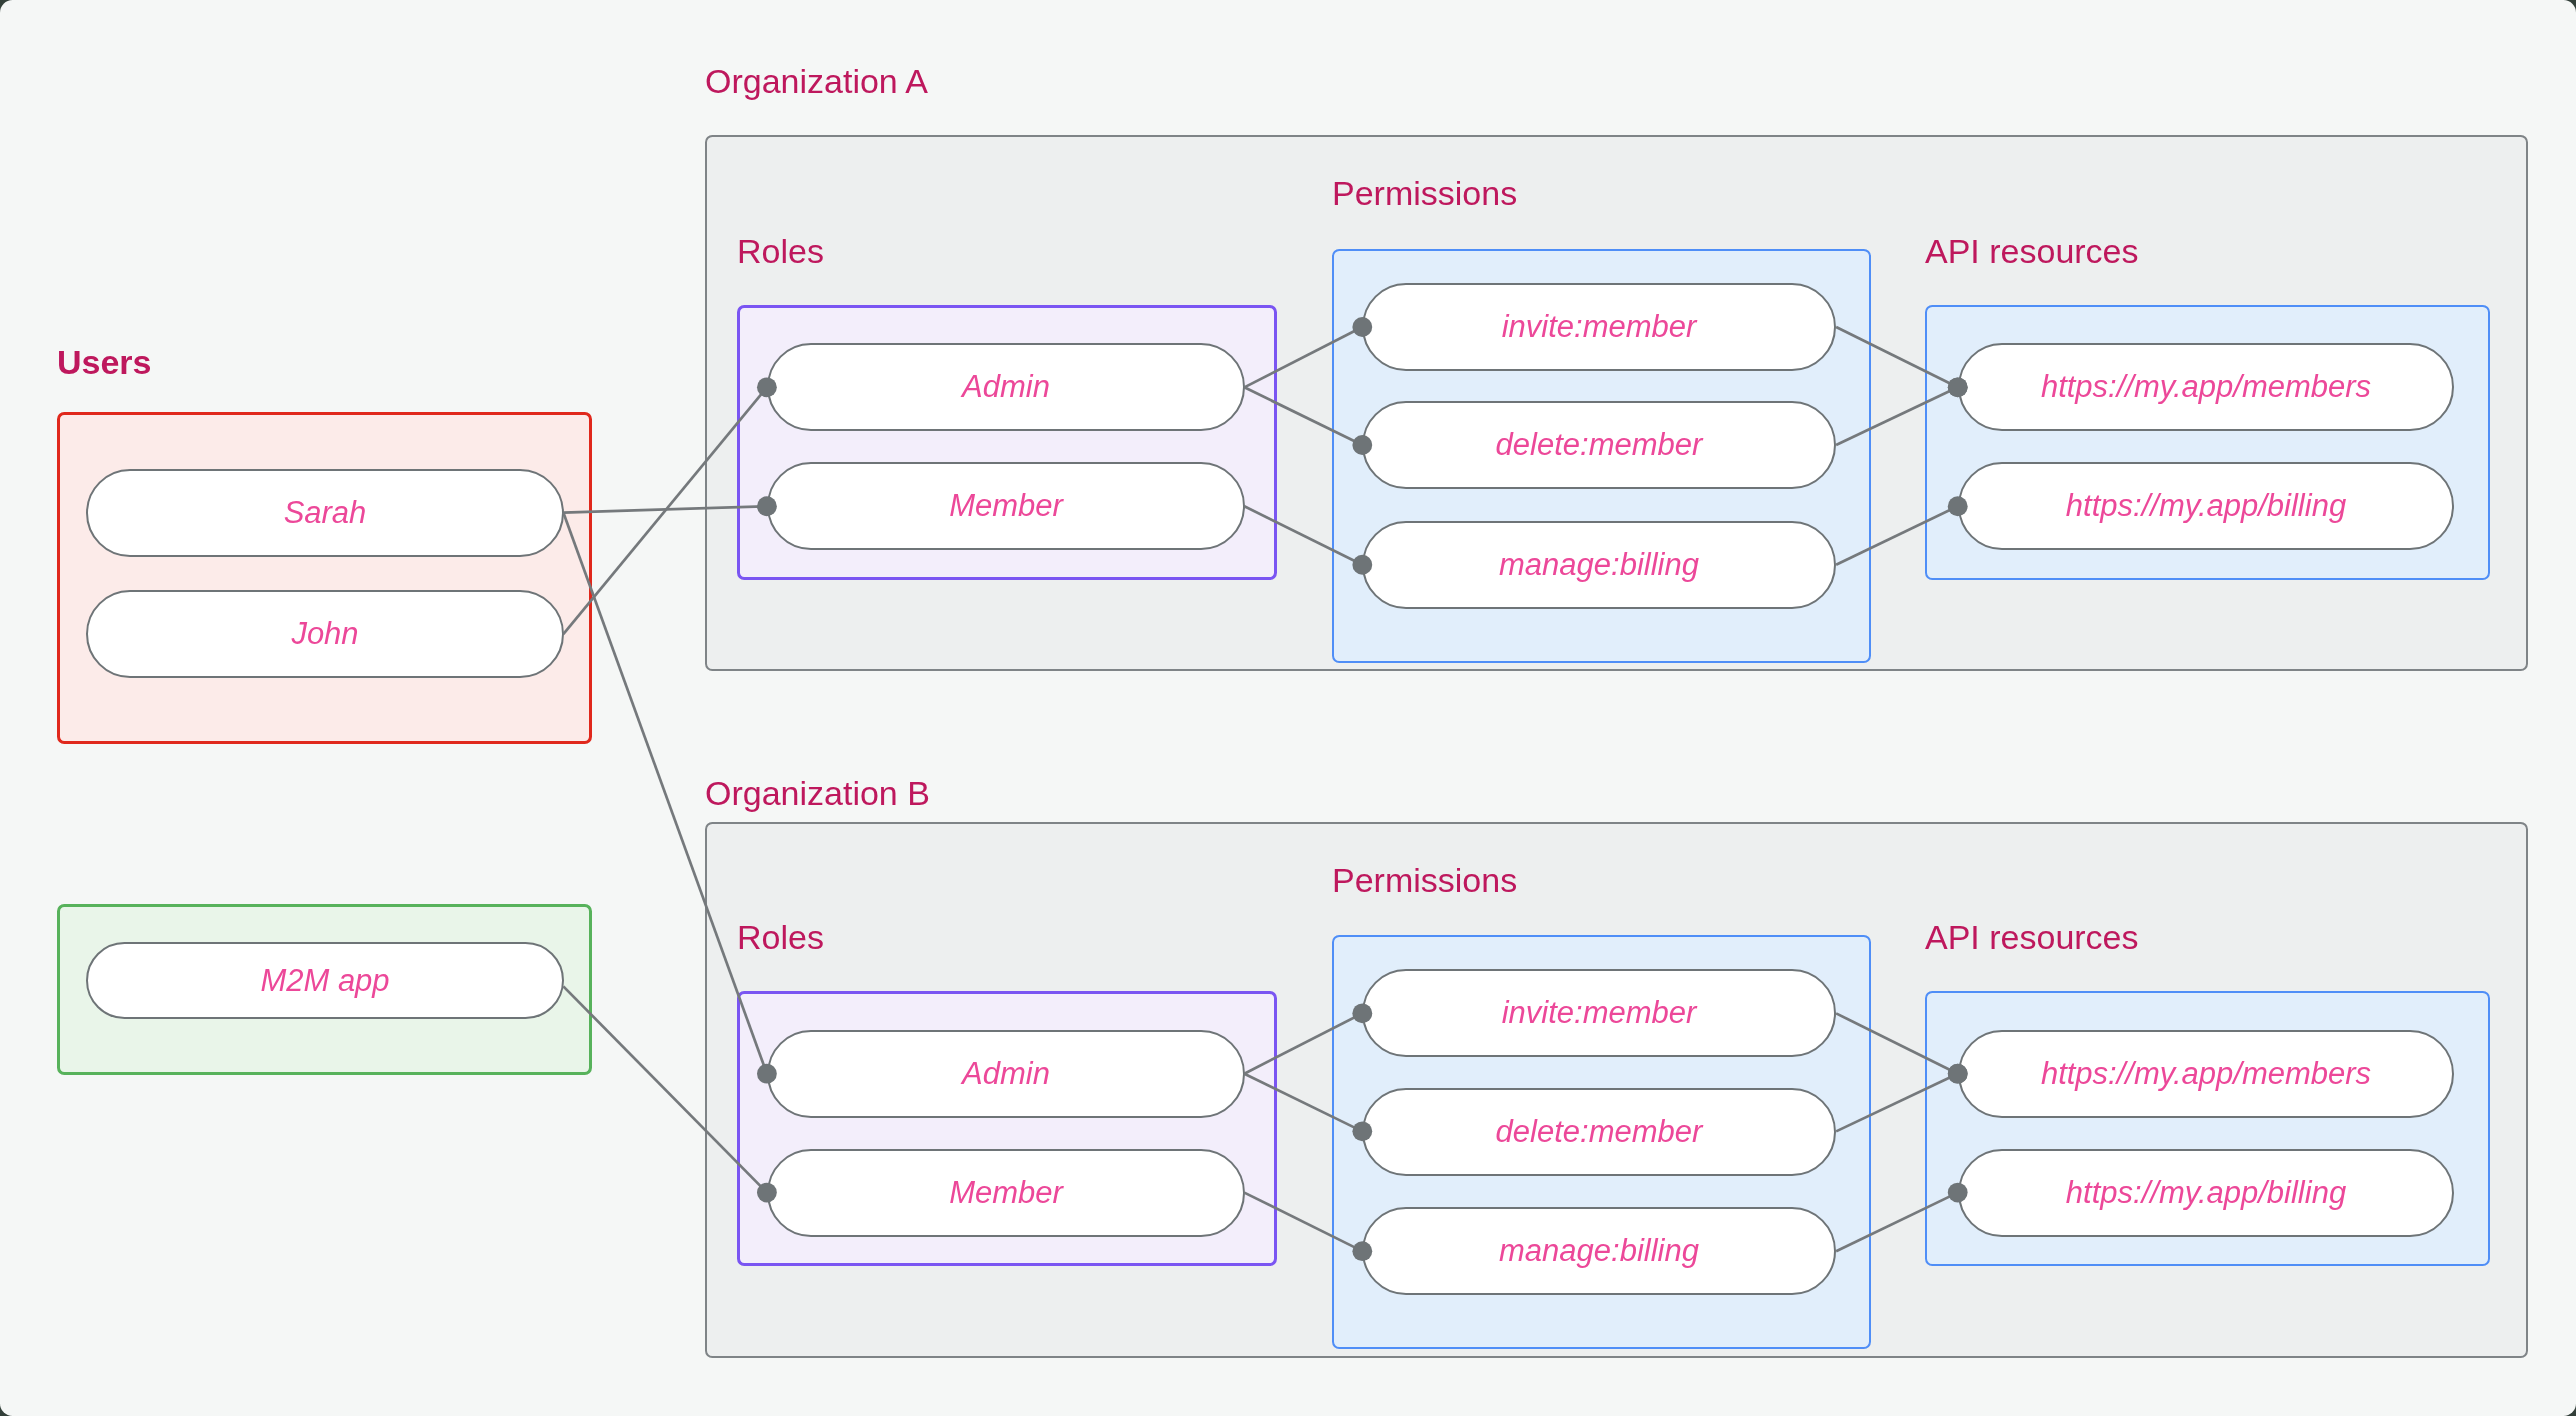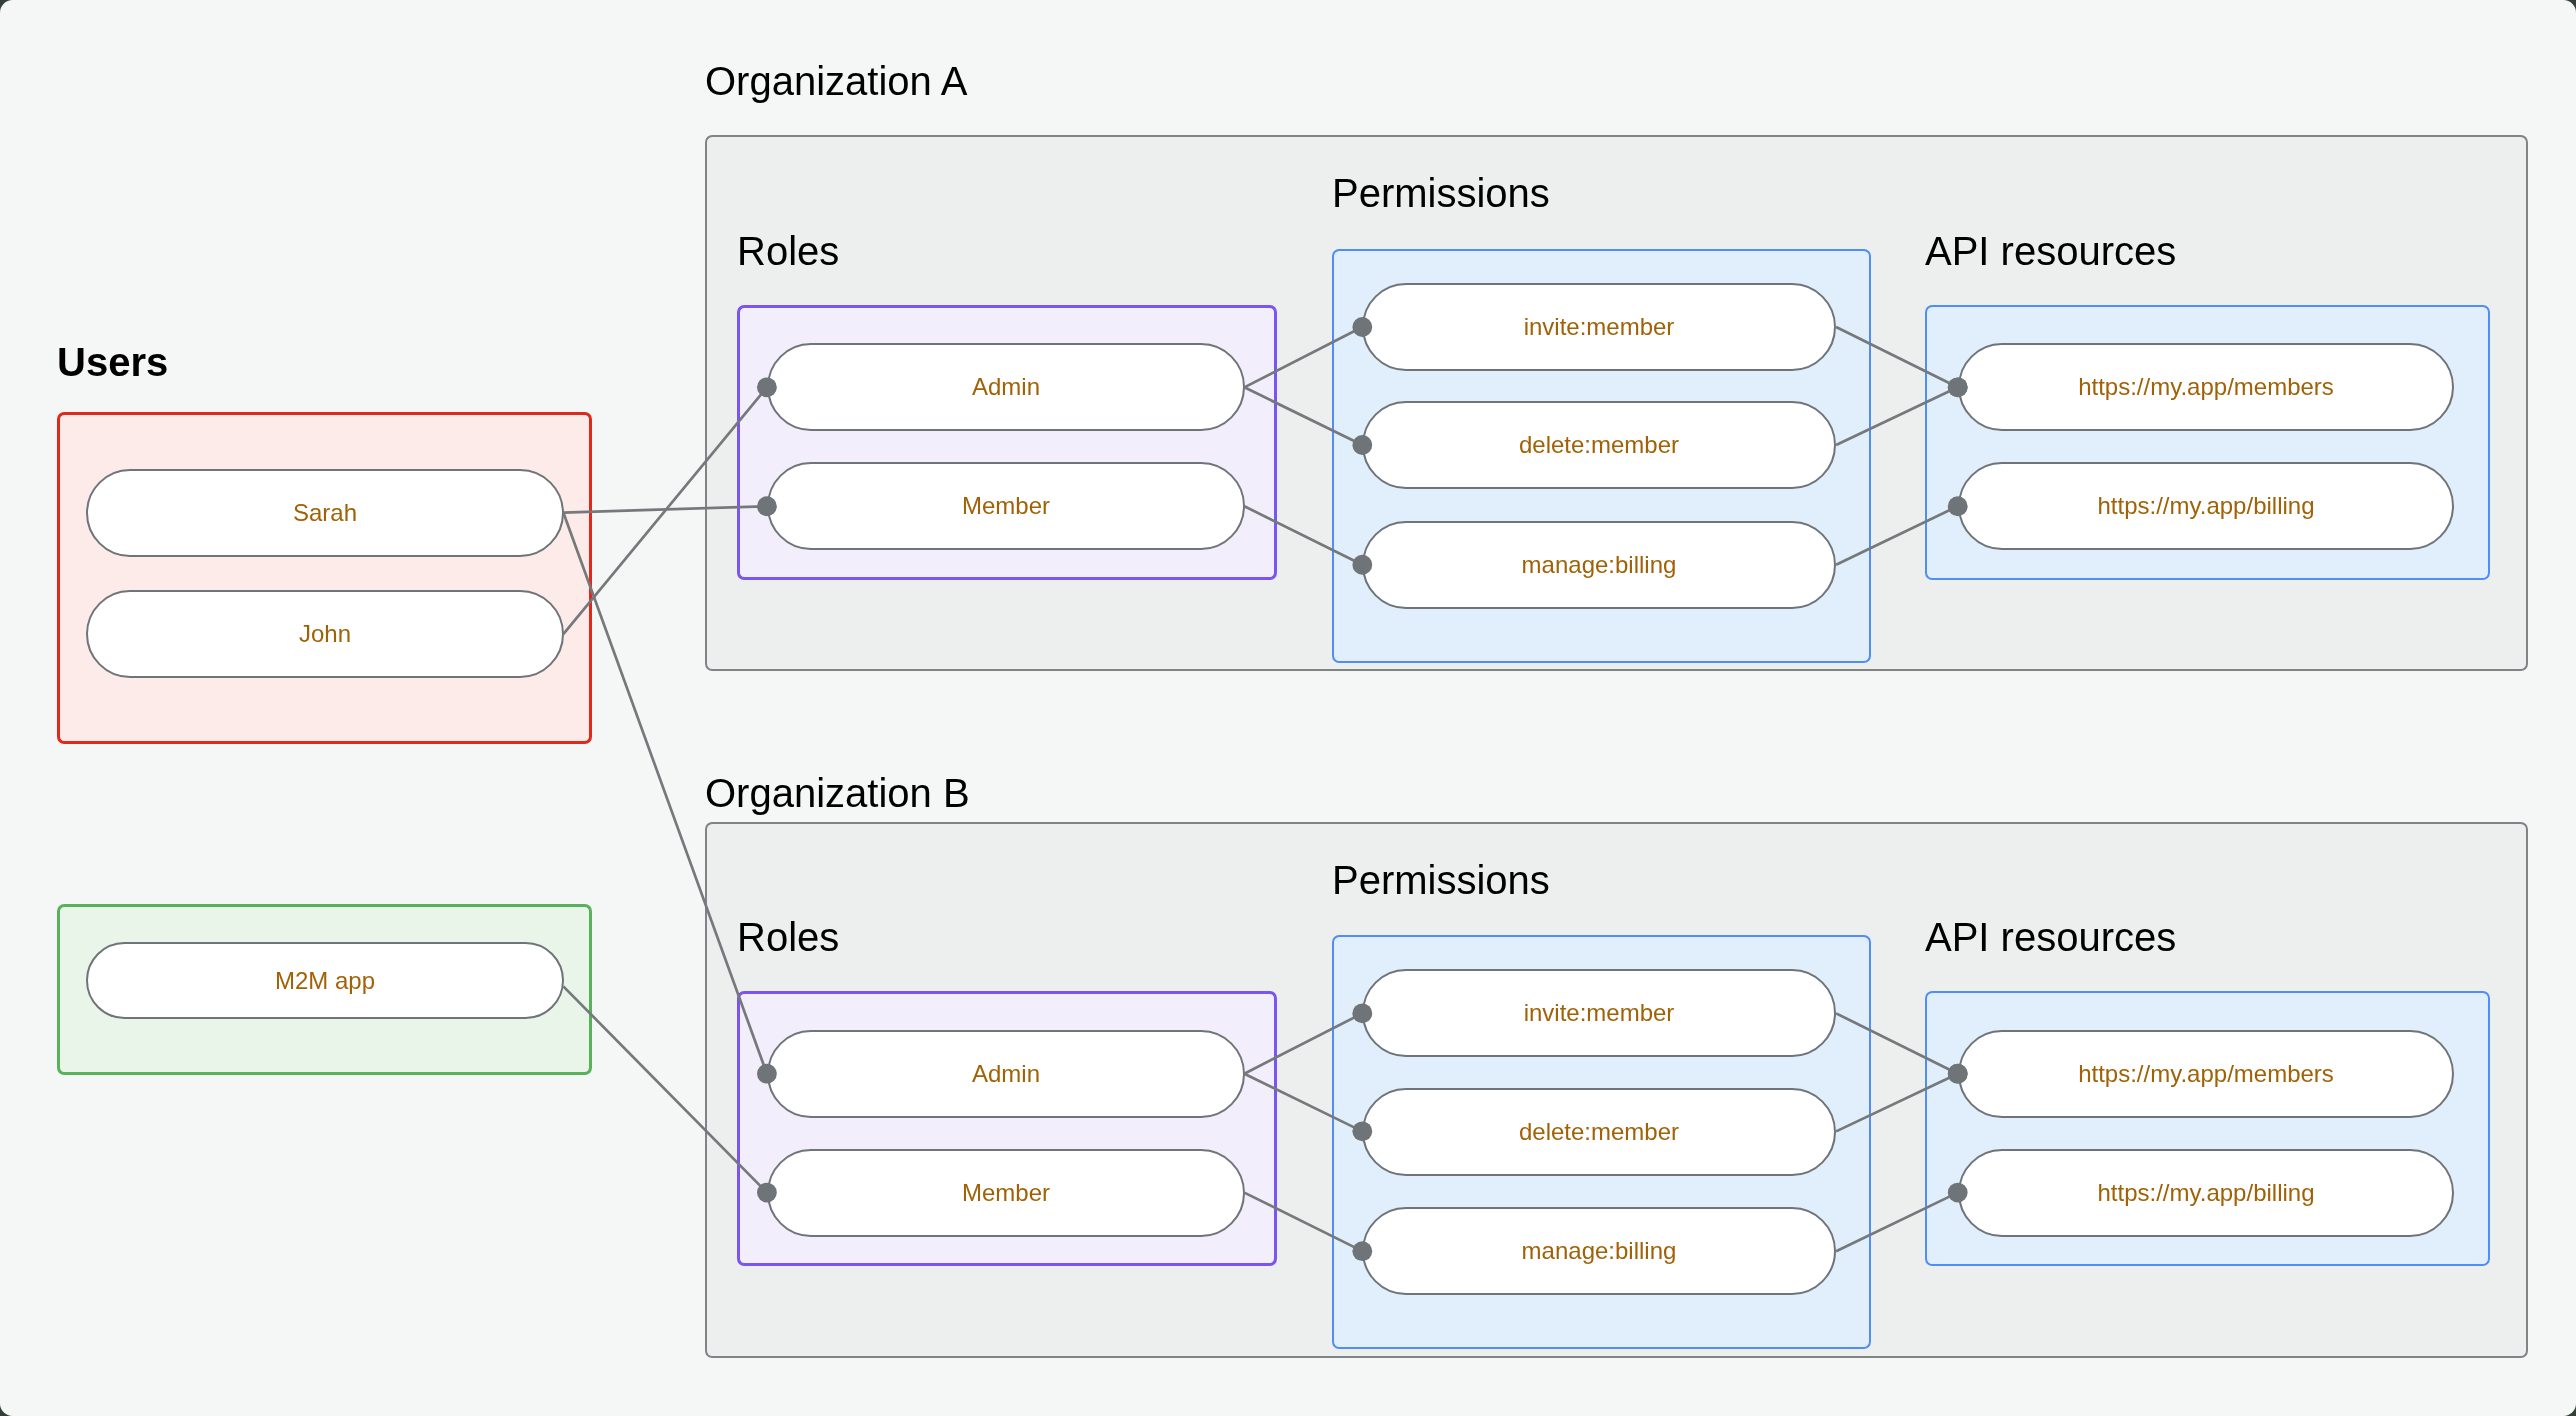--- a/index.html
+++ b/index.html
@@ -16,37 +16,38 @@
     overflow: hidden;
   }
   .group-box {
     position: absolute;
     box-sizing: border-box;
     border-style: solid;
     border-radius: 7.2px;
   }
   .group-label {
     position: absolute;
-    font-size: 40px;
+    font-size: 34px;
     line-height: 41px;
-    color: #000000;
+    color: #be185d;
     white-space: nowrap;
   }
   .pill {
     position: absolute;
     box-sizing: border-box;
     background: #ffffff;
     border: 2.7px solid #6e7477;
     border-radius: 900px;
     display: flex;
     align-items: center;
     justify-content: center;
-    font-size: 24px;
-    color: #a16207;
+    font-size: 31px;
+    color: #ec4899;
     white-space: nowrap;
+    font-style: italic;
   }
   #edge-layer {
     position: absolute;
     left: 0; top: 0;
     width: 2576px;
     height: 1416px;
     pointer-events: none;
   }
 </style>
 </head>

